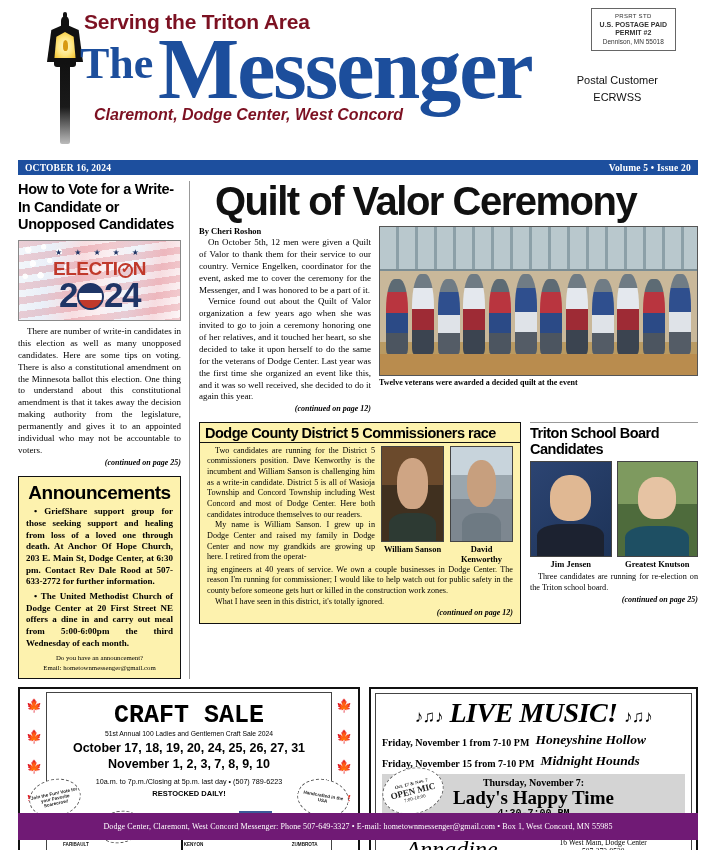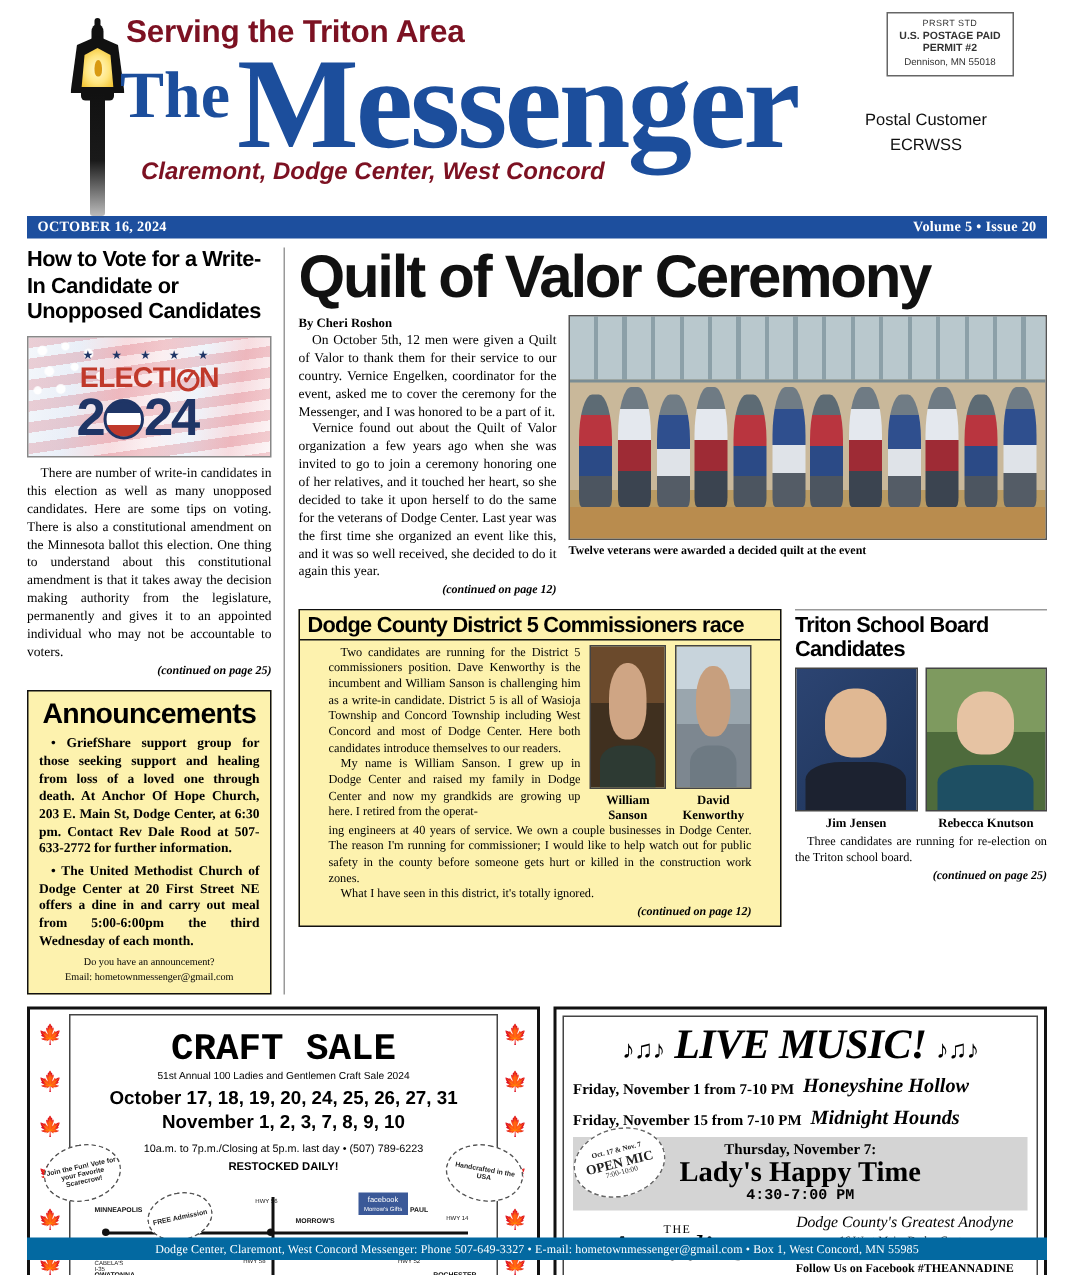--- a/index.html
+++ b/index.html
@@ -78,21 +78,21 @@
   .postal-box .l4 { font-size: 6.5px; }
   .postal-cust {
     position: absolute; right: 40px; top: 72px; text-align: center;
     font-family: "Liberation Sans", sans-serif; font-size: 11px; color: #111; line-height: 1.5;
   }
 
   
   .datebar {
     background: #1d4f9e; color: #fff; height: 15px;
     display: flex; align-items: center; justify-content: space-between;
-    padding: 0 7px; margin-top: 2px;
+    padding: 0 7px; margin-top: 18px;
     font-family: "Liberation Serif", serif; font-weight: bold; font-size: 9.5px;
     letter-spacing: .2px;
   }
 
   
   .content { display: flex; margin-top: 6px; gap: 0; }
   .col-left { width: 172px; padding-right: 8px; border-right: 1px solid #999; }
   .col-right { flex: 1; padding-left: 9px; }
 
   .hl-left {
@@ -120,23 +120,23 @@
     opacity:.95;
   }
   .el-stars { position:absolute; top:7px; left:0; right:0; text-align:center;
     color:#1f3566; font-size:8px; letter-spacing:5px; }
   .el-word { position:absolute; top:17px; left:0; right:0; text-align:center;
     font-family:"Liberation Sans",sans-serif; font-weight:bold; font-size:19px;
     color:#c0392b; letter-spacing:-0.5px; }
   .el-check { display:inline-block; width:15px; height:15px; border:2.5px solid #c0392b;
     border-radius:50%; position:relative; vertical-align:-3px; }
   .el-check:after { content:"✓"; position:absolute; left:1px; top:-5px; font-size:14px; color:#c0392b; }
-  .el-year { position:absolute; top:34px; left:0; right:0; text-align:left;
+  .el-year { position:absolute; top:34px; left:0; right:0; text-align:center;
     font-family:"Liberation Sans",sans-serif; font-weight:bold; font-size:35px;
-    color:#1f3566; letter-spacing:-1.5px;margin-left:32px; }
+    color:#1f3566; letter-spacing:-1.5px; }
   .el-year .o { display:inline-block; width:27px; height:27px; border-radius:50%;
     background: linear-gradient(to bottom,#1f3566 0 33%,#fff 33% 66%,#c0392b 66% 100%);
     vertical-align:-3px; border:2px solid #1f3566; }
 
   .body-text {
     font-family: "Liberation Serif", serif; font-size: 9px; line-height: 1.32;
     text-align: justify; color: #000; margin-top: 5px;
   }
   .body-text p { text-indent: 9px; }
   .cont-right { text-align: right; font-style: italic; font-weight: bold; font-size: 8px; margin-top: 1px;}
@@ -153,20 +153,21 @@
     font-family:"Liberation Serif",serif; font-weight:bold; font-size:9px; line-height:1.3;
     text-align: justify; text-indent: 8px; margin-bottom: 3px;
   }
   .announce .foot { text-align:center; font-size:6.8px; line-height:1.35; margin-top:4px; }
 
   
   .qov-title {
     font-family: "Liberation Sans", sans-serif; font-weight: bold;
     font-size: 40px; letter-spacing: -1.5px; line-height: 1; color:#111;
     margin-bottom: 5px;
+    margin-left: 16px;
   }
   .qov-row { display:flex; gap: 8px; }
   .qov-text { width: 172px; }
   .byline { font-family:"Liberation Serif",serif; font-weight:bold; font-size:8.5px; margin-bottom:1px;}
   .qov-photo-wrap { flex:1; }
   .qov-photo {
     width:100%; height:150px; border:1px solid #555; position:relative; overflow:hidden;
     background: linear-gradient(to bottom, #9fb6bf 0 22%, #c9b89a 22% 78%, #b99a62 78% 100%);
   }
   .lockers { position:absolute; left:0; right:0; top:0; height:30%;
@@ -181,21 +182,21 @@
   .floor { position:absolute; bottom:0; left:0; right:0; height:14%; background:#b98c4e; }
   .caption { font-family:"Liberation Serif",serif; font-weight:bold; font-size:8px; margin-top:2px; }
 
   
   .two-col { display:flex; gap:9px; margin-top:7px; align-items:flex-start; }
   .dc-box { width: 322px; background:#fdf2ae; border:1px solid #111; }
   .dc-head {
     background:#fdf2ae; font-family:"Liberation Sans",sans-serif; font-weight:bold;
     font-size:14.5px; letter-spacing:-0.5px; padding:2px 5px 1px; border-bottom:1px solid #111;
   }
-  .dc-body { padding: 3px 19px 4px; }
+  .dc-body { padding: 3px 7px 4px; }
   .dc-top { display:flex; gap:6px; }
   .dc-text { width: 168px; font-family:"Liberation Serif",serif; font-size:8.2px;
     line-height:1.3; text-align:justify; }
   .dc-text p { text-indent: 8px; }
   .dc-photos { flex:1; display:flex; gap:6px; }
   .cand { flex:1; }
   .cand-img { width:100%; height:96px; border:1px solid #444; position:relative; overflow:hidden; }
   .cand-name { text-align:center; font-family:"Liberation Serif",serif; font-weight:bold;
     font-size:8.5px; margin-top:2px; }
   .kenw { background: linear-gradient(to bottom,#c8d4dc 0 30%, #9aa6ae 30% 55%, #7d8790 55% 100%); }
@@ -288,21 +289,21 @@
   .ann-name { font-family:"Liberation Serif",serif; font-style:italic; font-size:24px;
     line-height:1; margin-top:-3px; }
   .lm-info { flex:1; text-align:center; }
   .lm-tag { font-family:"Liberation Serif",serif; font-style:italic; font-size:10.5px; }
   .lm-addr { font-family:"Liberation Serif",serif; font-size:7.5px; margin-top:1px; }
   .lm-phone { font-family:"Liberation Serif",serif; font-size:7.5px; }
   .lm-fb { font-family:"Liberation Serif",serif; font-weight:bold; font-size:8px; margin-top:1px; }
 
   
   .footer { position:absolute; left:18px; right:18px; bottom:10px;
-    background:#0369a1; color:#fff; height:15px; display:flex; align-items:center;
+    background:#701a75; color:#fff; height:27px; display:flex; align-items:center;
     justify-content:center; font-family:"Liberation Serif",serif; font-size:8px; letter-spacing:.1px; }
 </style>
 </head>
 <body>
 
 <div class="page">
 
   <div class="masthead">
     <div class="lamp">
       <div class="lamp-finial"></div>
@@ -441,21 +442,21 @@
 
         <div class="tsb">
           <div class="tsb-head">Triton School Board Candidates</div>
           <div class="tsb-photos">
             <div class="cand">
               <div class="cand-img jens"></div>
               <div class="cand-name">Jim Jensen</div>
             </div>
             <div class="cand">
               <div class="cand-img knut"></div>
-              <div class="cand-name">Rebecca Knutson</div>
+              <div class="cand-name">Greatest Knutson</div>
             </div>
           </div>
           <div class="tsb-text">
             <p>Three candidates are running for re-election on the Triton school board.</p>
             <div class="cont-right">(continued on page 25)</div>
           </div>
         </div>
 
       </div>
     </div>

